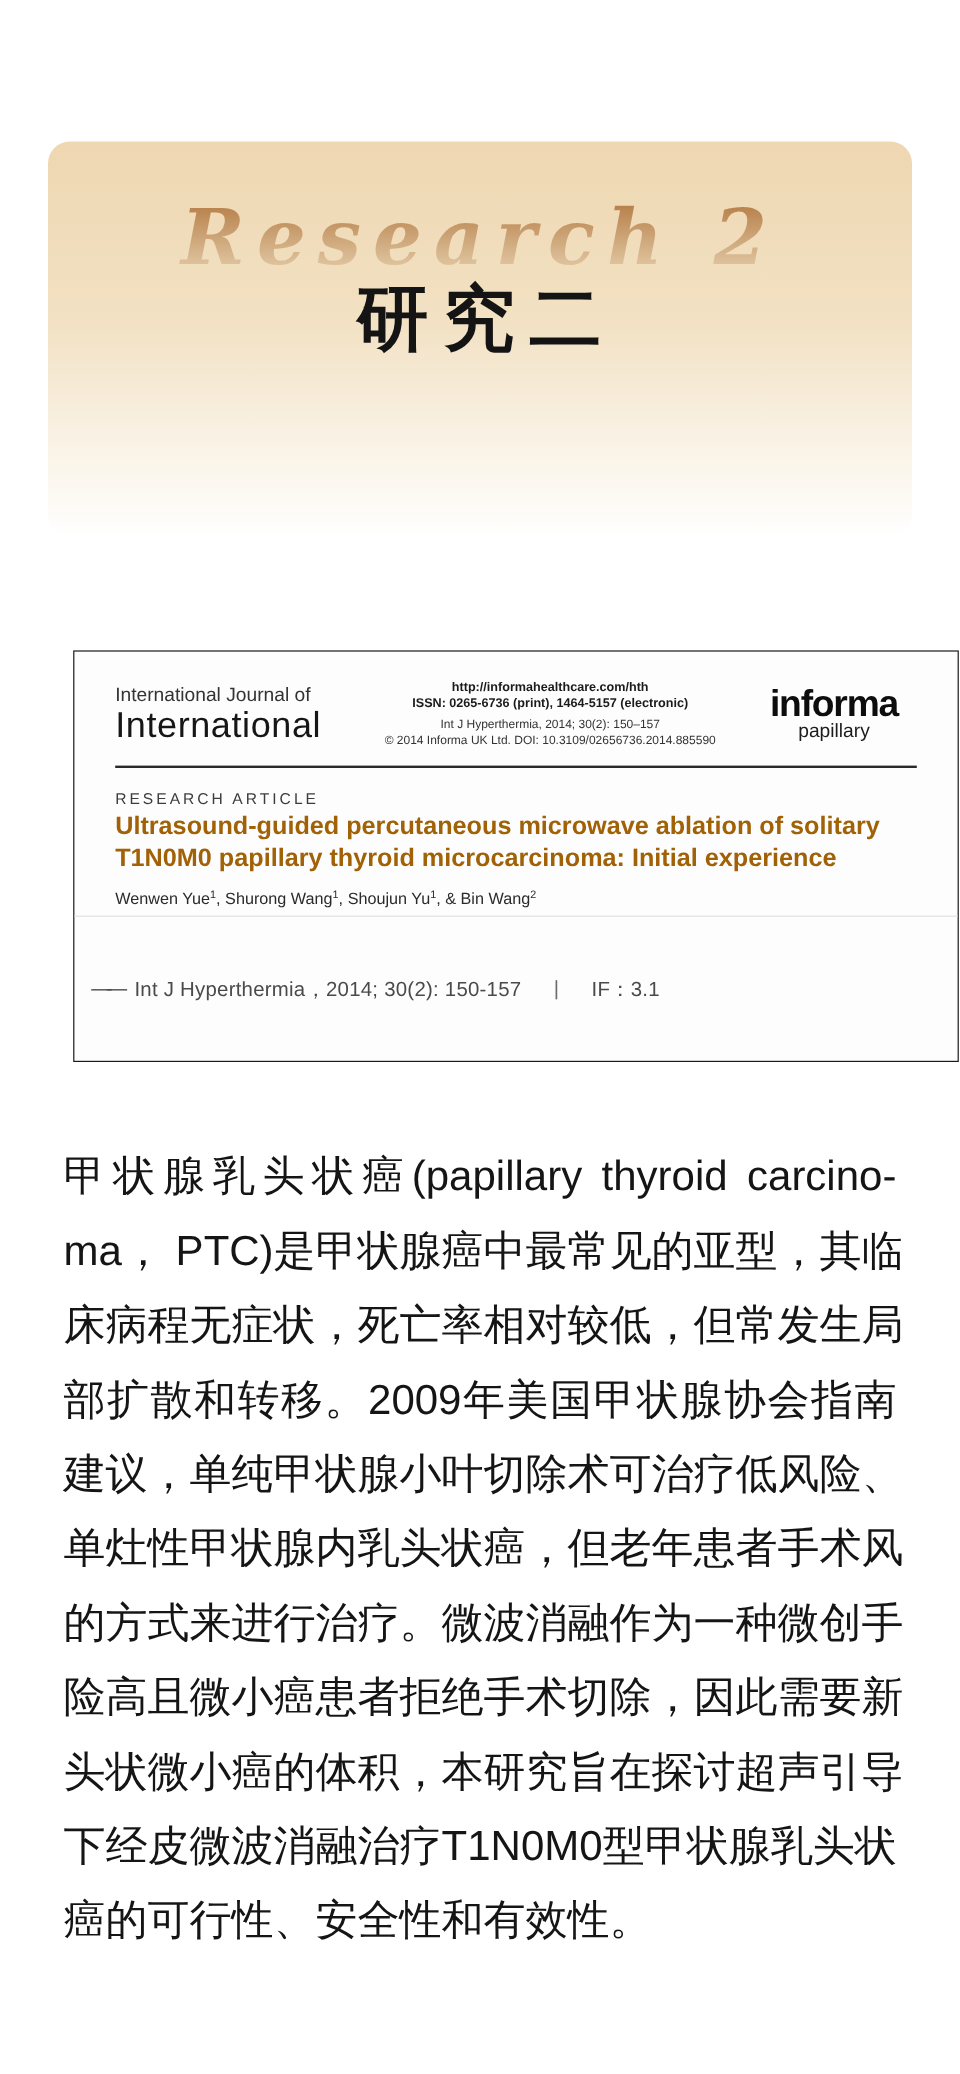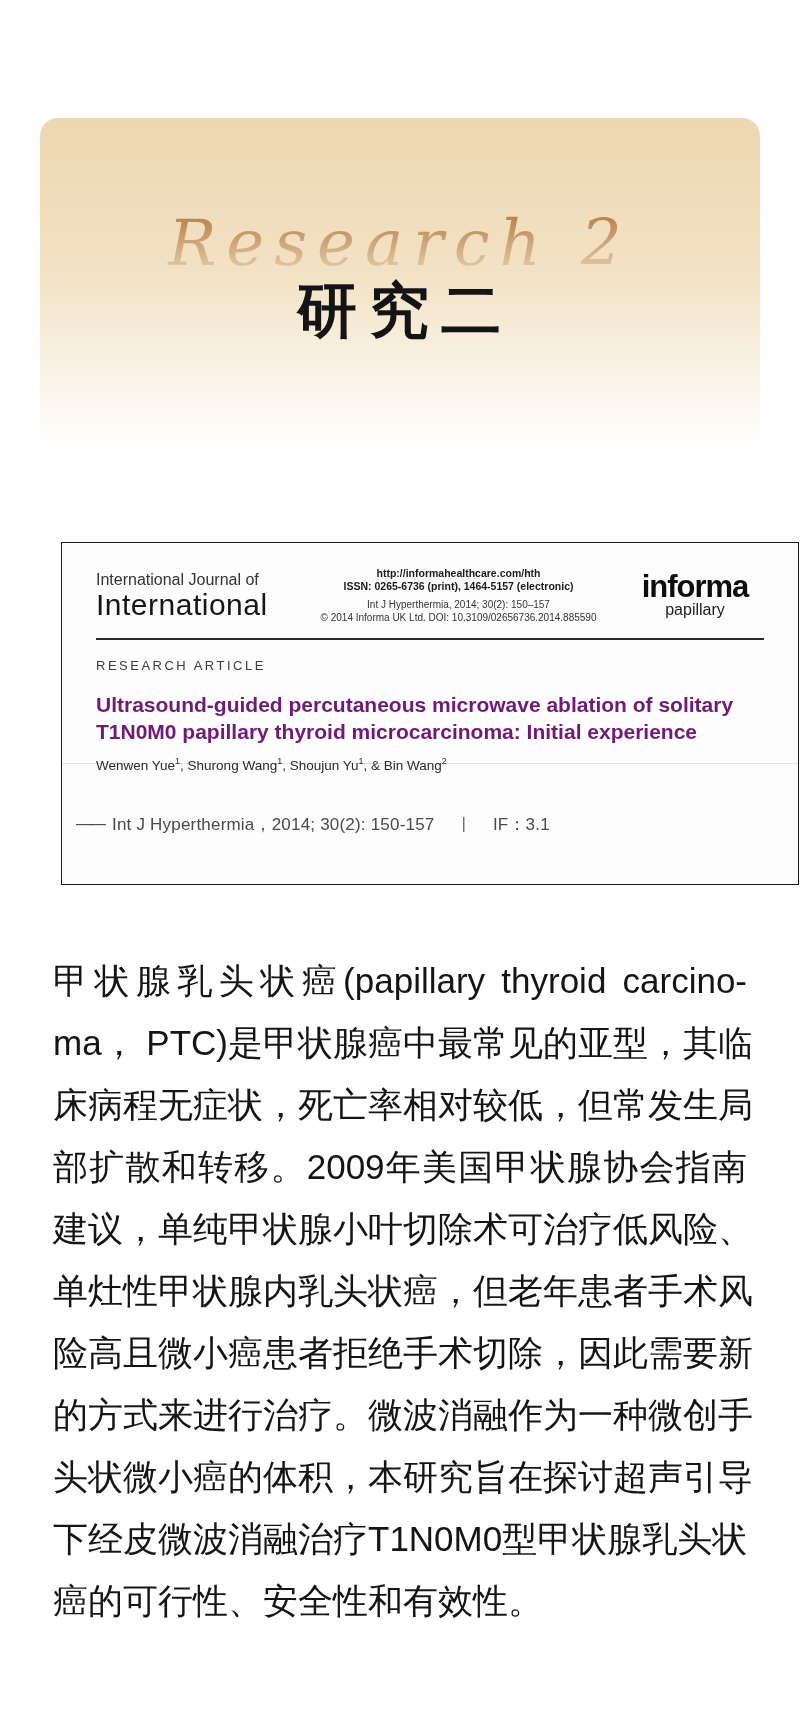--- a/index.html
+++ b/index.html
@@ -2,22 +2,22 @@
 <html><head>
 <meta charset="utf-8">
 <style>
   html,body{margin:0;padding:0;background:#ffffff;}
   .page{position:relative;width:800px;height:1728px;background:#ffffff;overflow:hidden;
         font-family:"Liberation Sans",sans-serif;}
 
   
   .hero{position:absolute;left:40px;top:118px;width:720px;height:330px;border-radius:18px;
         background:linear-gradient(180deg,#eed7b1 0%,#f2e1c3 45%,rgba(255,255,255,0) 100%);}
-  .hero-en{margin-top:92px;text-align:center;font-family:"DejaVu Serif",serif;font-style:italic;
-           font-size:64px;line-height:66px;letter-spacing:10px;font-weight:normal;color:#c2905a;}
+  .hero-en{margin-top:48px;text-align:center;font-family:"DejaVu Serif",serif;font-style:italic;
+           font-size:64px;line-height:66px;letter-spacing:10px;font-weight:bold;color:#c2905a;}
   @supports ((-webkit-background-clip:text) or (background-clip:text)){
     .hero-en{background:linear-gradient(180deg,#b9834e 10%,#e2c9a5 90%);
              -webkit-background-clip:text;background-clip:text;color:transparent;}
   }
   .hero-cn{margin-top:2px;text-align:center;font-family:"DejaVu Serif",serif;font-weight:bold;
            font-size:60px;line-height:64px;letter-spacing:12px;color:#141414;padding-left:10px;}
 
   
   .paper-card{position:absolute;left:61px;top:542px;width:738px;height:343px;background:#fdfdfd;
               border:1.5px solid #1a1a1a;box-sizing:border-box;}
@@ -29,21 +29,21 @@
   .jname-bottom{font-size:30px;line-height:32px;letter-spacing:0.5px;color:#161616;}
   .jmeta{flex:1;text-align:center;color:#222;}
   .jmeta-b{font-size:10.5px;line-height:13px;font-weight:bold;color:#1b1b1b;}
   .jmeta-r{font-size:10px;line-height:12.5px;color:#333;}
   .jmeta-gap{height:6px;}
   .publisher{width:148px;text-align:center;padding-left:10px;box-sizing:border-box;}
   .pub-name{font-size:31px;line-height:28px;font-weight:bold;letter-spacing:-1px;color:#0d0d0d;}
   .pub-sub{font-size:16px;line-height:18px;color:#1c1c1c;}
   .mast-rule{margin-top:14px;border-top:2px solid #2a2a2a;}
   .art-type{margin-top:18px;font-size:13px;letter-spacing:2.5px;color:#3c3c3c;}
-  .art-title{margin:18px 0 0 0;font-size:21px;line-height:27px;font-weight:bold;color:#701a75;}
+  .art-title{margin:2px 0 0 0;font-size:21px;line-height:27px;font-weight:bold;color:#a16207;}
   .authors{margin-top:11px;font-size:13.5px;color:#2a2a2a;}
   .authors sup{font-size:9px;}
 
   .cite-row{display:flex;align-items:center;height:120px;padding:0 0 0 14px;
             font-size:17px;color:#4a4a4a;}
   .cite-dash{letter-spacing:-4px;margin-right:10px;color:#4a4a4a;}
   .cite-ref{letter-spacing:0.2px;}
   .cite-sep{margin:0 27px;color:#6a6a6a;}
   .cite-if{letter-spacing:0.2px;}
 
@@ -98,20 +98,20 @@
     </div>
   </section>
 
   <section class="body-text">
     <div class="jline">甲状腺乳头状癌(papillary thyroid carcino-</div>
     <div class="jline">ma， PTC)是甲状腺癌中最常见的亚型，其临</div>
     <div class="jline">床病程无症状，死亡率相对较低，但常发生局</div>
     <div class="jline">部扩散和转移。2009年美国甲状腺协会指南</div>
     <div class="jline">建议，单纯甲状腺小叶切除术可治疗低风险、</div>
     <div class="jline">单灶性甲状腺内乳头状癌，但老年患者手术风</div>
+    <div class="jline">的方式来进行治疗。微波消融作为一种微创手</div>
     <div class="jline">险高且微小癌患者拒绝手术切除，因此需要新</div>
-    <div class="jline">的方式来进行治疗。微波消融作为一种微创手</div>
     <div class="jline">头状微小癌的体积，本研究旨在探讨超声引导</div>
     <div class="jline">下经皮微波消融治疗T1N0M0型甲状腺乳头状</div>
     <div class="jline">癌的可行性、安全性和有效性。</div>
   </section>
 
 </div>
 
 </body></html>

